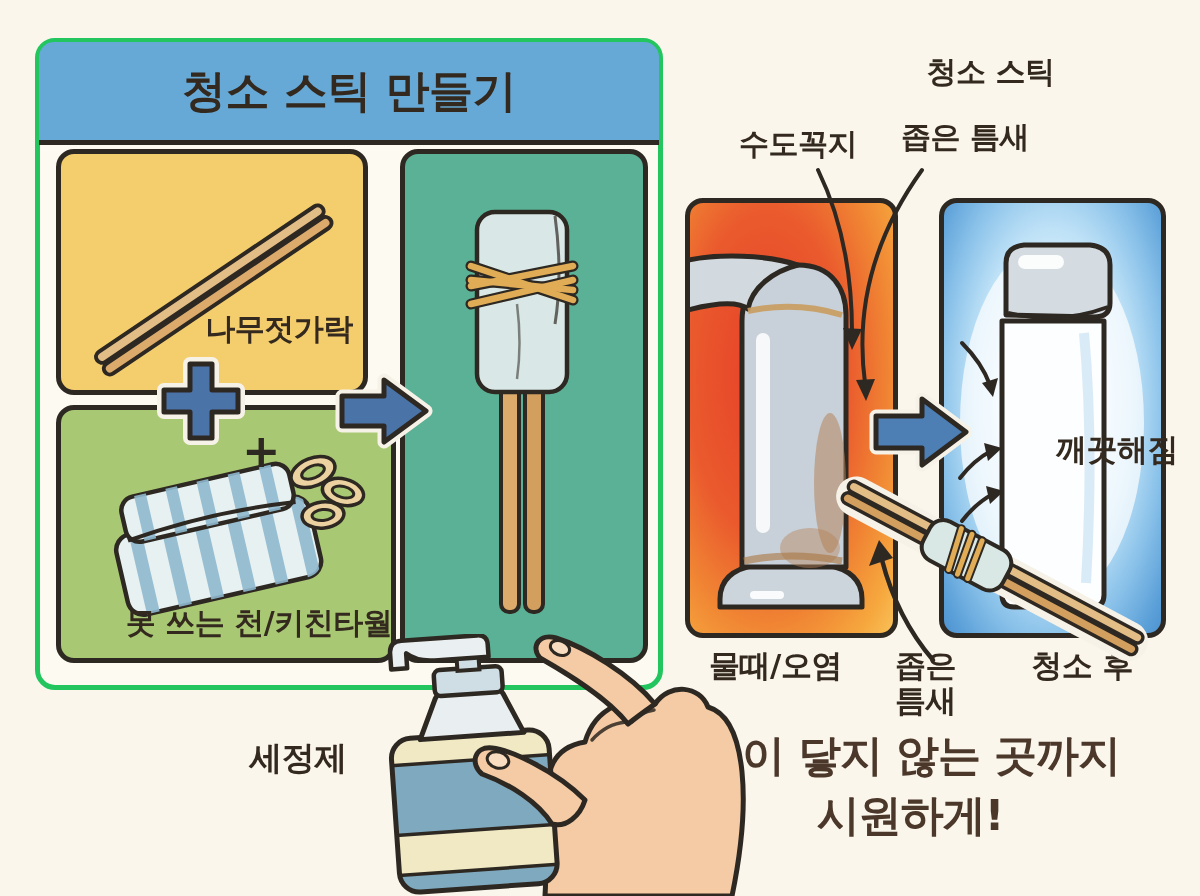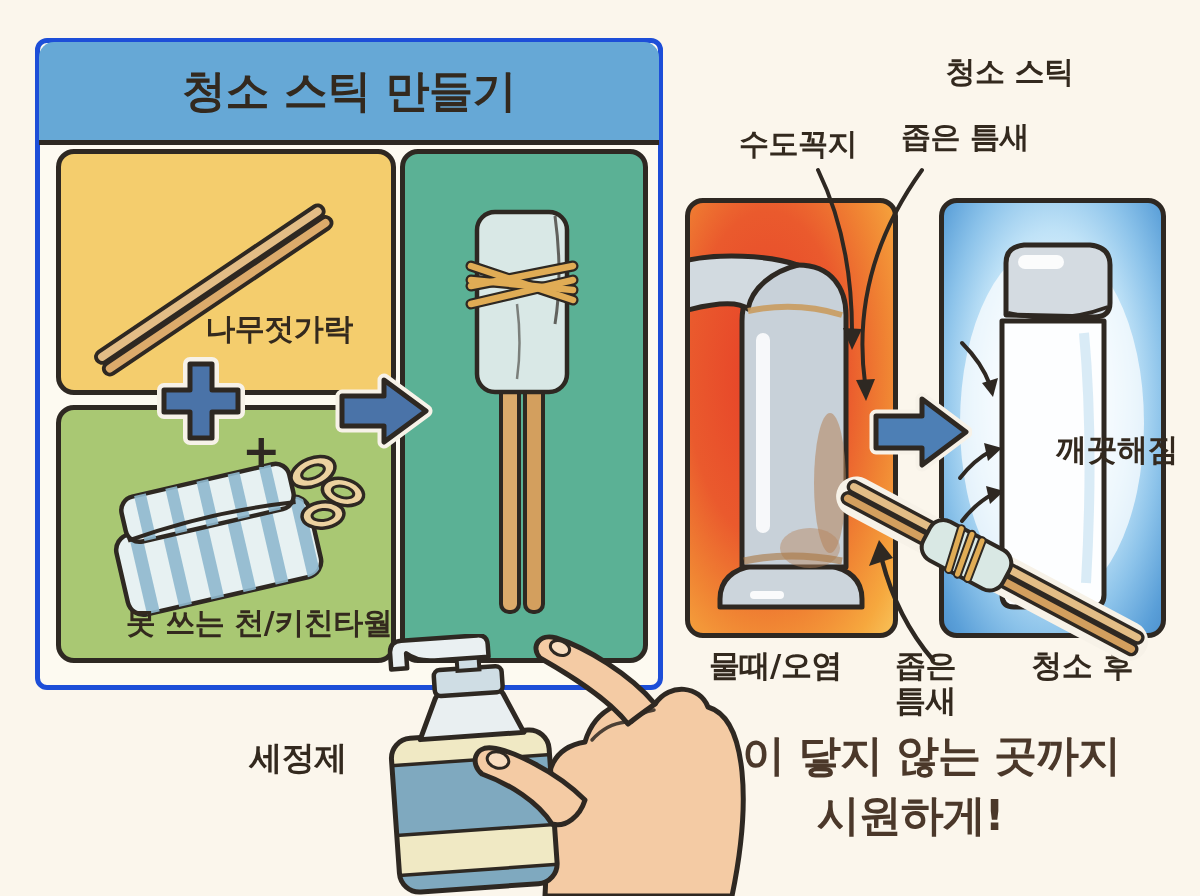--- a/index.html
+++ b/index.html
@@ -6,32 +6,32 @@
   .stage{
     position:relative;width:1200px;height:896px;overflow:hidden;
     background:#fbf6ec;
     font-family:"DejaVu Sans", sans-serif;
   }
   .abs{position:absolute;}
   .txt{font-weight:700;color:#33291e;text-align:center;line-height:1.12;letter-spacing:-0.5px;}
   
   .card{
     left:35px;top:38px;width:628px;height:652px;
-    background:#fdfaf1;border:5px solid #1d4ed8;border-radius:12px;
+    background:#fdfaf1;border:5px solid #22c55e;border-radius:20px;
     box-sizing:border-box;
   }
   .card-header{
     position:absolute;left:-1px;top:-1px;width:620px;height:98px;
     background:#66a8d6;border-bottom:5px solid #2e2822;
     border-radius:15px 15px 0 0;
     display:flex;align-items:center;justify-content:center;
   }
   .card-title{font-size:44px;}
   .panel{position:absolute;border:5px solid #2e2822;border-radius:18px;box-sizing:border-box;}
-  .p-yellow{left:16px;top:106px;width:340px;height:246px;background:#f4cd6d;}
+  .p-yellow{left:16px;top:106px;width:312px;height:246px;background:#f4cd6d;}
   .p-green {left:16px;top:362px;width:340px;height:258px;background:#a9c873;}
   .p-teal  {left:360px;top:106px;width:248px;height:514px;background:#5bb195;}
   .mat-label{font-size:30px;}
   .plus-small{font-size:46px;font-weight:800;color:#2e2822;line-height:1;}
   
   .p-before{
     left:685px;top:198px;width:213px;height:440px;
     background:radial-gradient(ellipse at 38% 40%, #e63f28 0%, #ea5a2d 45%, #f08433 68%, #f6a83e 88%, #f8c158 100%);
   }
   .p-after{
@@ -195,21 +195,21 @@
   <svg class="abs" style="left:370px;top:612px;z-index:8;" width="390" height="284" viewBox="0 0 390 284">
     <path d="M215,188 C185,158 140,138 122,136 C104,134 100,152 112,162 C140,172 168,190 182,212 C196,216 210,204 215,188 Z" fill="#f4cba4" stroke="#2e2822" stroke-width="5" stroke-linejoin="round"></path>
     <ellipse cx="128" cy="148" rx="11" ry="8" transform="rotate(16 128 148)" fill="#f8ddc0" stroke="#2e2822" stroke-width="3"></ellipse>
   </svg>
 
   <div class="abs txt cleaner-label" style="left:238px;top:740px;width:120px;z-index:2;">
     <div>세정제</div>
   </div>
 
   <div class="abs txt callout" style="left:723px;top:127px;width:150px;z-index:2;">수도꼭지</div>
-  <div class="abs txt callout" style="left:937px;top:55px;width:145px;z-index:2;">청소 스틱</div>
+  <div class="abs txt callout" style="left:918px;top:55px;width:145px;z-index:2;">청소 스틱</div>
   <div class="abs txt callout" style="left:885px;top:120px;width:160px;z-index:2;">좁은 틈새</div>
 
   <svg class="abs" style="left:700px;top:140px;z-index:3;" width="320" height="280" viewBox="0 0 320 280">
     <g fill="none" stroke="#2e2822" stroke-width="4" stroke-linecap="round">
       <path d="M118,30 Q152,100 152,192"></path>
       <path d="M222,30 Q150,130 165,243"></path>
     </g>
     <path d="M143,188 L152,210 L162,189 Z" fill="#2e2822"></path>
     <path d="M156,240 L166,261 L175,239 Z" fill="#2e2822"></path>
   </svg>

